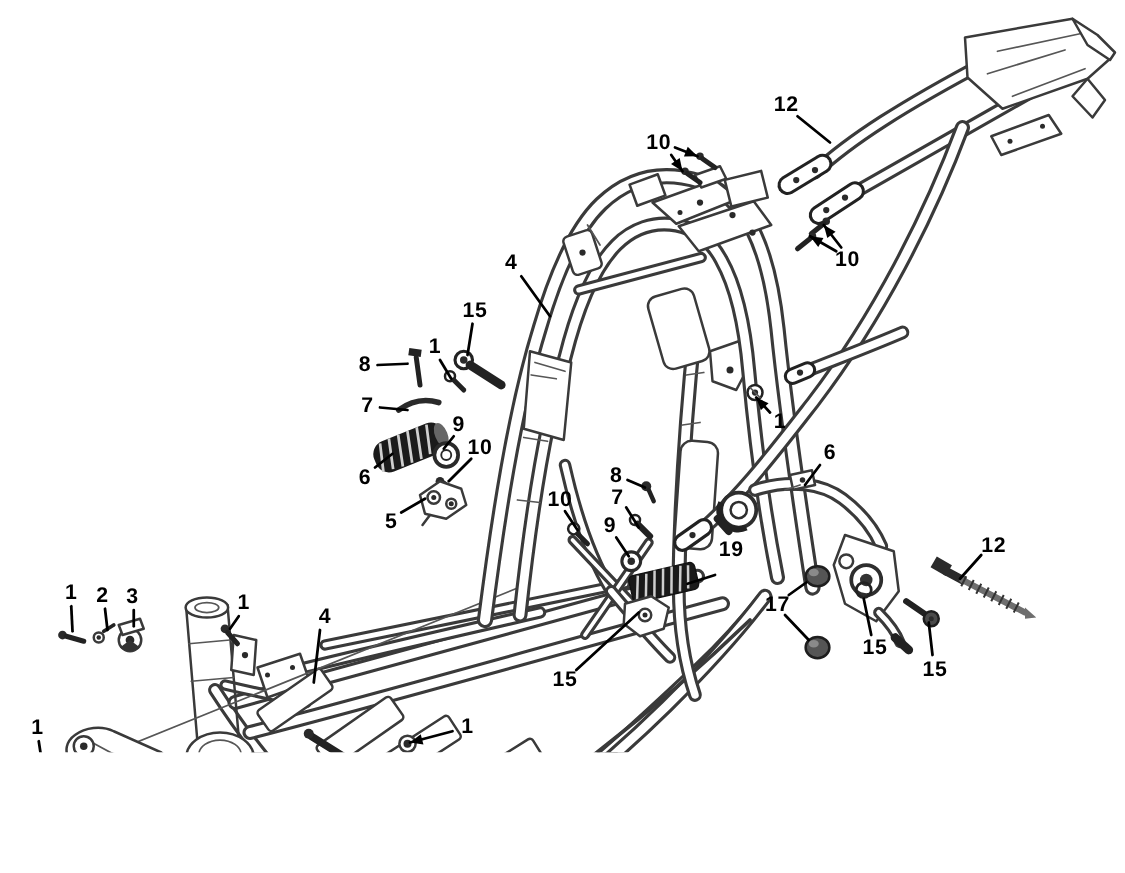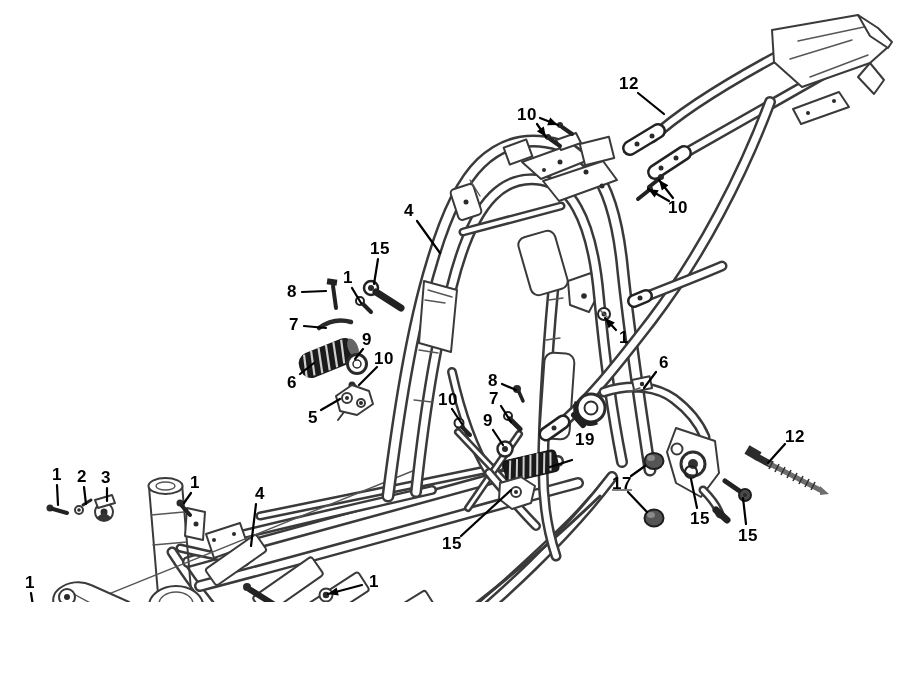--- a/index.html
+++ b/index.html
@@ -373,21 +373,21 @@
       <div class="callout" style="left: 384px; top: 358px;">10</div>
       <div class="callout" style="left: 313px; top: 417px;">5</div>
       <div class="callout" style="left: 448px; top: 399px;">10</div>
       <div class="callout" style="left: 493px; top: 380px;">8</div>
       <div class="callout" style="left: 494px; top: 398px;">7</div>
       <div class="callout" style="left: 488px; top: 420px;">9</div>
       <div class="callout" style="left: 585px; top: 439px;">19</div>
       <div class="callout" style="left: 452px; top: 543px;">15</div>
       <div class="callout" style="left: 664px; top: 362px;">6</div>
       <div class="callout" style="left: 795px; top: 436px;">12</div>
-      <div class="callout" style="left: 622px; top: 483px; text-decoration: underline;">17</div>
+      <div class="callout" style="left: 622px; top: 483px;">17</div>
       <div class="callout" style="left: 700px; top: 518px;">15</div>
       <div class="callout" style="left: 748px; top: 535px;">15</div>
       <div class="callout" style="left: 57px; top: 474px;">1</div>
       <div class="callout" style="left: 82px; top: 476px;">2</div>
       <div class="callout" style="left: 106px; top: 477px;">3</div>
       <div class="callout" style="left: 195px; top: 482px;">1</div>
       <div class="callout" style="left: 260px; top: 493px;">4</div>
       <div class="callout" style="left: 374px; top: 581px;">1</div>
       <div class="callout" style="left: 30px; top: 582px;">1</div>
     </div>

